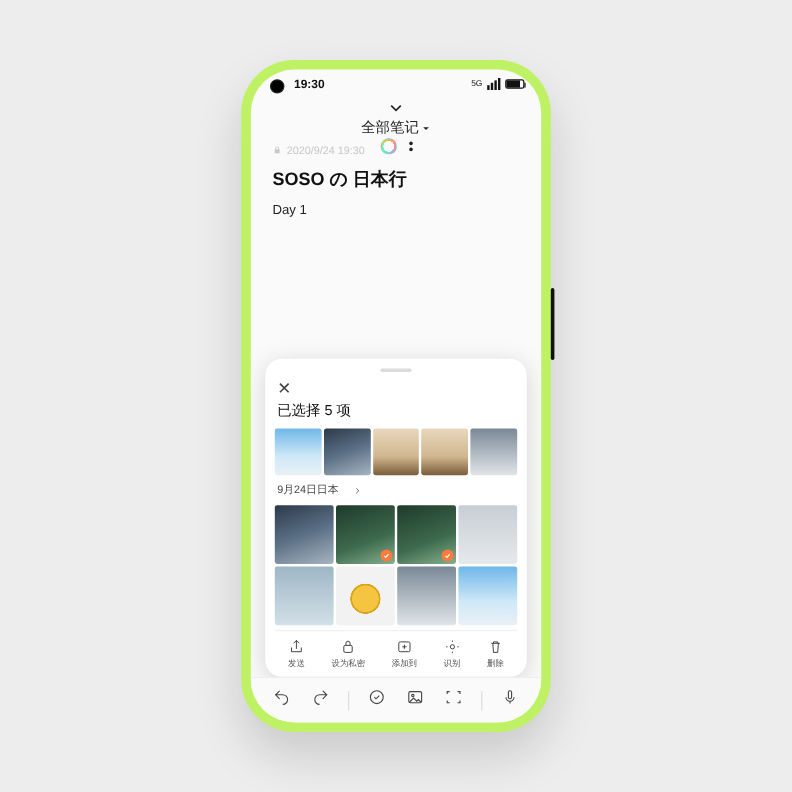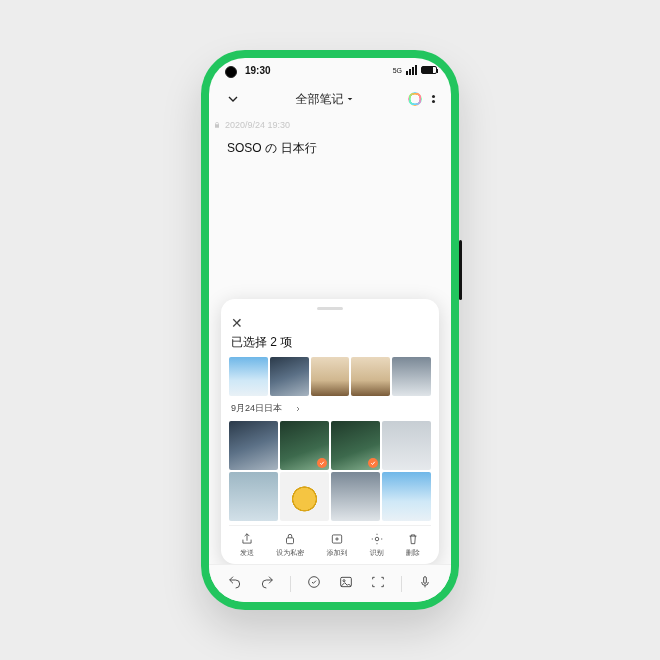--- a/index.html
+++ b/index.html
@@ -5,21 +5,21 @@
   * { box-sizing: border-box; margin: 0; padding: 0; }
   body {
     width: 660px; height: 660px;
     background: #ededed;
     font-family: -apple-system, "Helvetica Neue", Arial, "PingFang SC", "Microsoft YaHei", sans-serif;
     display: flex; align-items: center; justify-content: center;
     overflow: hidden;
   }
   .phone {
     width: 258px; height: 560px;
-    background: #22c55e;
+    background: #bef264;
     border-radius: 44px;
     padding: 8px;
     position: relative;
     box-shadow: 0 20px 40px rgba(0,0,0,.15);
   }
   .side-btn {
     position:absolute; right:-3px; top:190px; width:3px; height:60px;
     background:#111; border-radius:2px;
   }
   .screen {
@@ -38,31 +38,31 @@
   
   .status { height:24px; display:flex; align-items:center; justify-content:space-between; padding:0 14px 0 36px; font-size:10px; font-weight:600; color:#111;}
   .status .right{display:flex; gap:4px; align-items:center;}
   .bars{display:flex; gap:1px; align-items:flex-end;}
   .bars i{width:2px;background:#111;}
   .bars i:nth-child(1){height:4px}.bars i:nth-child(2){height:6px}
   .bars i:nth-child(3){height:8px}.bars i:nth-child(4){height:10px}
   .batt{width:16px;height:8px;border:1px solid #111;border-radius:2px;position:relative;background:linear-gradient(to right,#111 80%,transparent 0);}
   .batt:after{content:"";position:absolute;right:-2px;top:2px;width:1px;height:4px;background:#111;}
   
-  .app-header{height:34px;display:flex;align-items:center;justify-content:space-between;padding:0 16px;}
+  .app-header{height:34px;display:flex;align-items:center;justify-content:space-between;padding:0 16px;flex-direction:column;}
   .app-header .center{font-size:12px;font-weight:500;color:#222;display:flex;align-items:center;gap:2px;}
   .chev-down svg, .chev-big svg{display:block}
   .sync{width:14px;height:14px;border:1.5px solid transparent;border-radius:50%;
     background:conic-gradient(#ffb347,#ff7eb3,#65d6ff,#6aff9e,#ffb347);-webkit-mask:radial-gradient(circle,transparent 45%,#000 46%);mask:radial-gradient(circle,transparent 45%,#000 46%);}
   .dots{display:flex;flex-direction:column;gap:2px;margin-left:10px}
   .dots i{width:3px;height:3px;border-radius:50%;background:#222}
   
-  .meta{padding:4px 4px;font-size:9px;color:#c7c7c7;display:flex;align-items:center;gap:4px}
+  .meta{padding:4px 18px;font-size:9px;color:#c7c7c7;display:flex;align-items:center;gap:4px}
   .lock{width:8px;height:8px;}
-  .title{padding:6px 18px 2px;font-size:12px;font-weight:400;color:#111}
+  .title{padding:6px 18px 2px;font-size:15px;font-weight:700;color:#111}
   .body{padding:8px 18px;font-size:11px;color:#222}
   
   .sheet{position:absolute;left:12px;right:12px;bottom:38px;background:#fff;border-radius:14px;box-shadow:0 4px 20px rgba(0,0,0,.15);padding:8px 8px 4px;}
   .sheet .handle{width:26px;height:3px;border-radius:2px;background:#dcdcdc;margin:0 auto 6px}
   .sheet .close{font-size:14px;color:#444;line-height:1;padding:0 2px 4px}
   .sheet .sel{font-size:12px;font-weight:500;padding:0 2px 6px;color:#111}
   .grid{display:grid;grid-template-columns:repeat(5,1fr);gap:2px}
   .grid2{grid-template-columns:repeat(4,1fr)}
   .thumb{aspect-ratio:1/1;border-radius:2px;position:relative;overflow:hidden}
   .chk{position:absolute;right:2px;bottom:2px;width:10px;height:10px;border-radius:50%;background:#ff7a3d;display:flex;align-items:center;justify-content:center}
@@ -131,25 +131,26 @@
       </span>
     </div>
 
     <div class="meta">
       <svg class="lock" viewBox="0 0 24 24" fill="#c7c7c7">
           <path d="M7 10V8a5 5 0 0 1 10 0v2h1v10H6V10h1zm2 0h6V8a3 3 0 0 0-6 0v2z"></path>
         </svg>
       <span>2020/9/24 19:30</span>
     </div>
     <div class="title">SOSO の 日本行</div>
+    <div class="body">Day 1</div>
 
     <div class="sheet">
       <div class="handle"></div>
       <div class="close">✕</div>
-      <div class="sel">已选择 2 项</div>
+      <div class="sel">已选择 5 项</div>
 
       <div class="grid">
         <div class="thumb t-sky"></div>
         <div class="thumb t-bldg"></div>
         <div class="thumb t-room"></div>
         <div class="thumb t-room"></div>
         <div class="thumb t-city"></div>
       </div>
 
       <div class="section-row">

